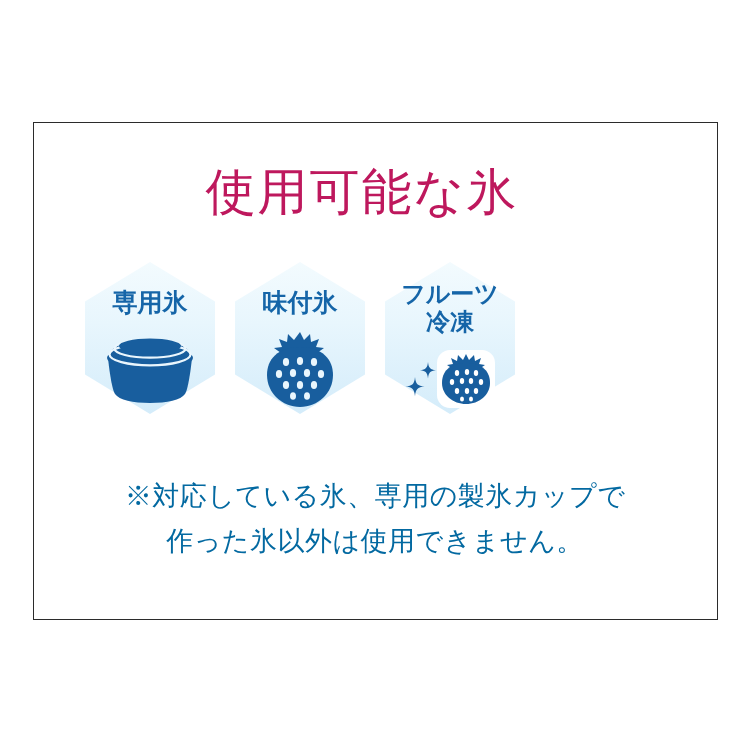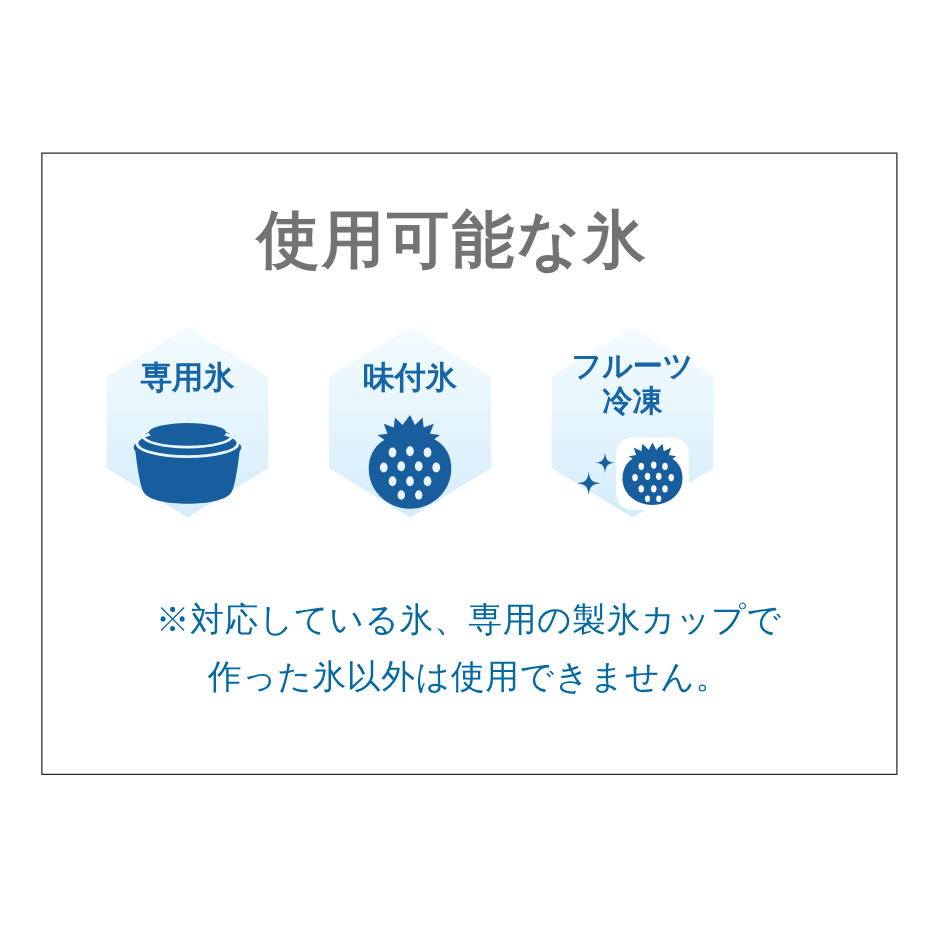--- a/index.html
+++ b/index.html
@@ -33,39 +33,38 @@
     background: #ffffff;
   }
 
   
   #title {
     position: absolute;
     left: 0;
     top: 166px;
     width: 724px;
     text-align: center;
-    color: #737373;
+    color: #be185d;
     font-size: 50px;
-    font-weight: bold;
+    font-weight: normal;
     letter-spacing: 2px;
     line-height: 1.05;
     white-space: nowrap;
   }
 
   
   #hexrow {
     position: absolute;
     left: 75px;
     top: 262px;
     width: 600px;
     height: 155px;
     display: flex;
     justify-content: flex-start;
     align-items: flex-start;
-    gap: 28px;
   }
   .hexcell {
     position: relative;
     width: 150px;
     height: 155px;
   }
   .hex {
     position: absolute;
     left: 10px;
     top: 0px;

